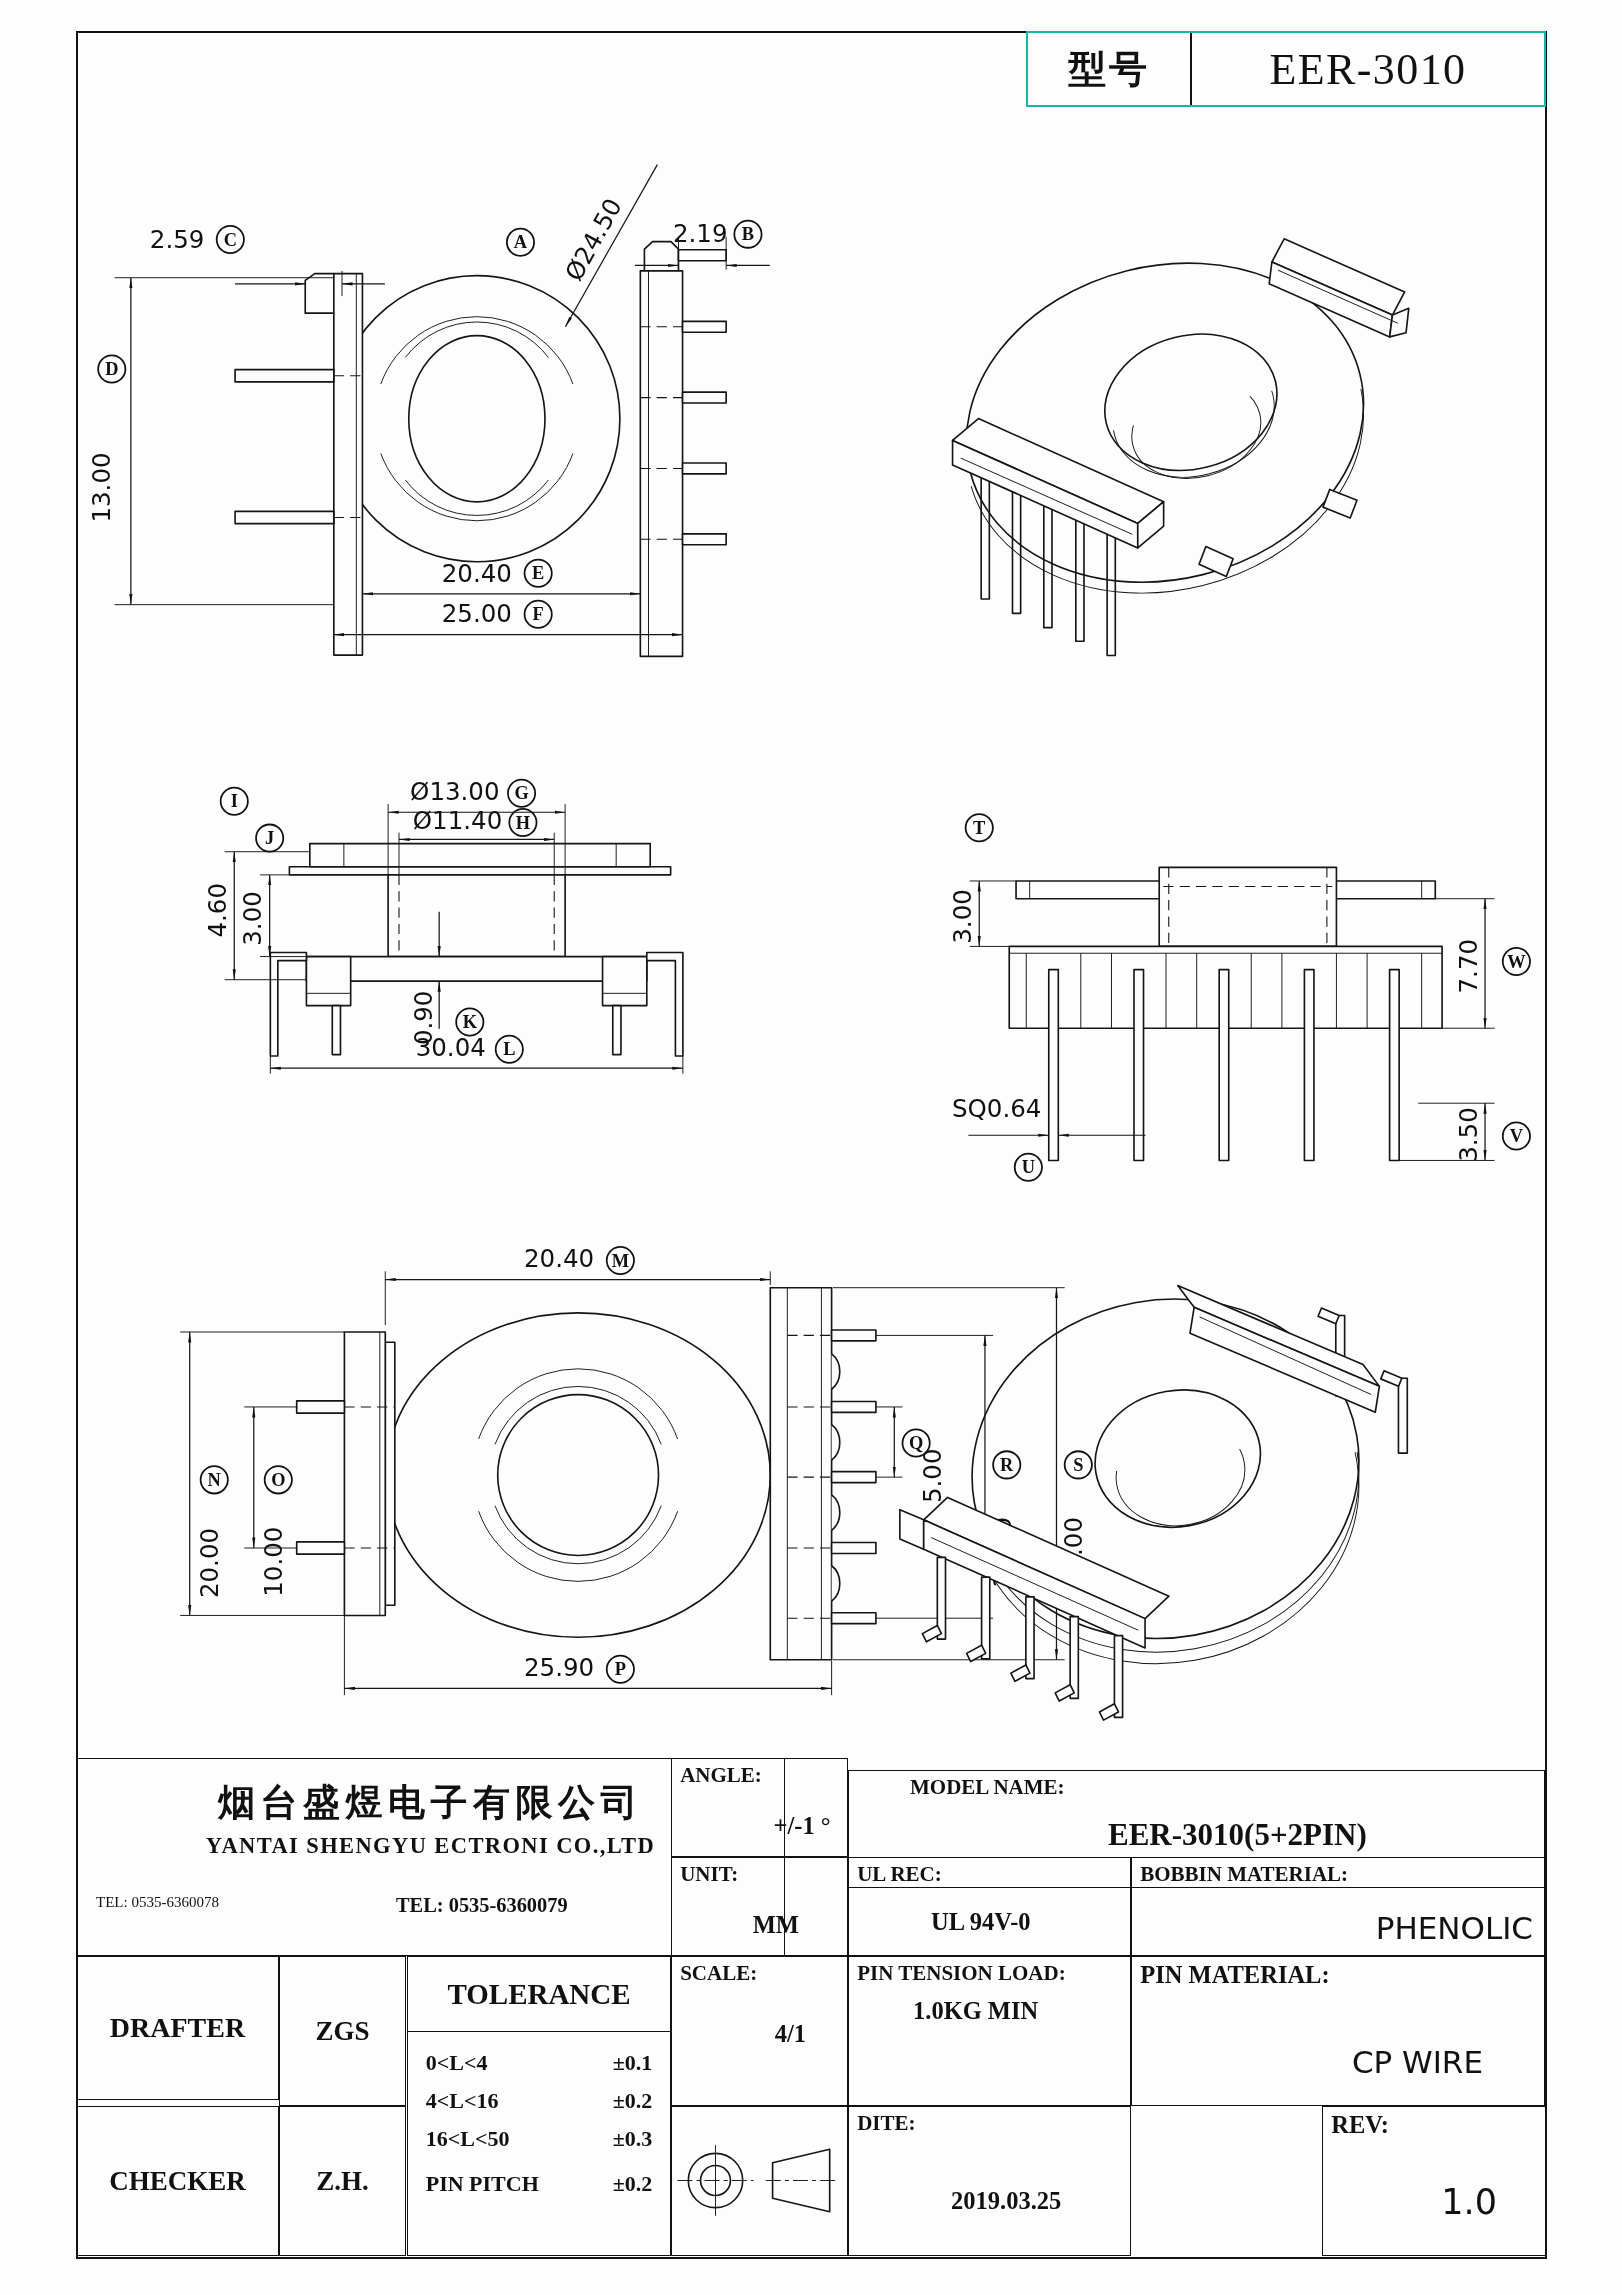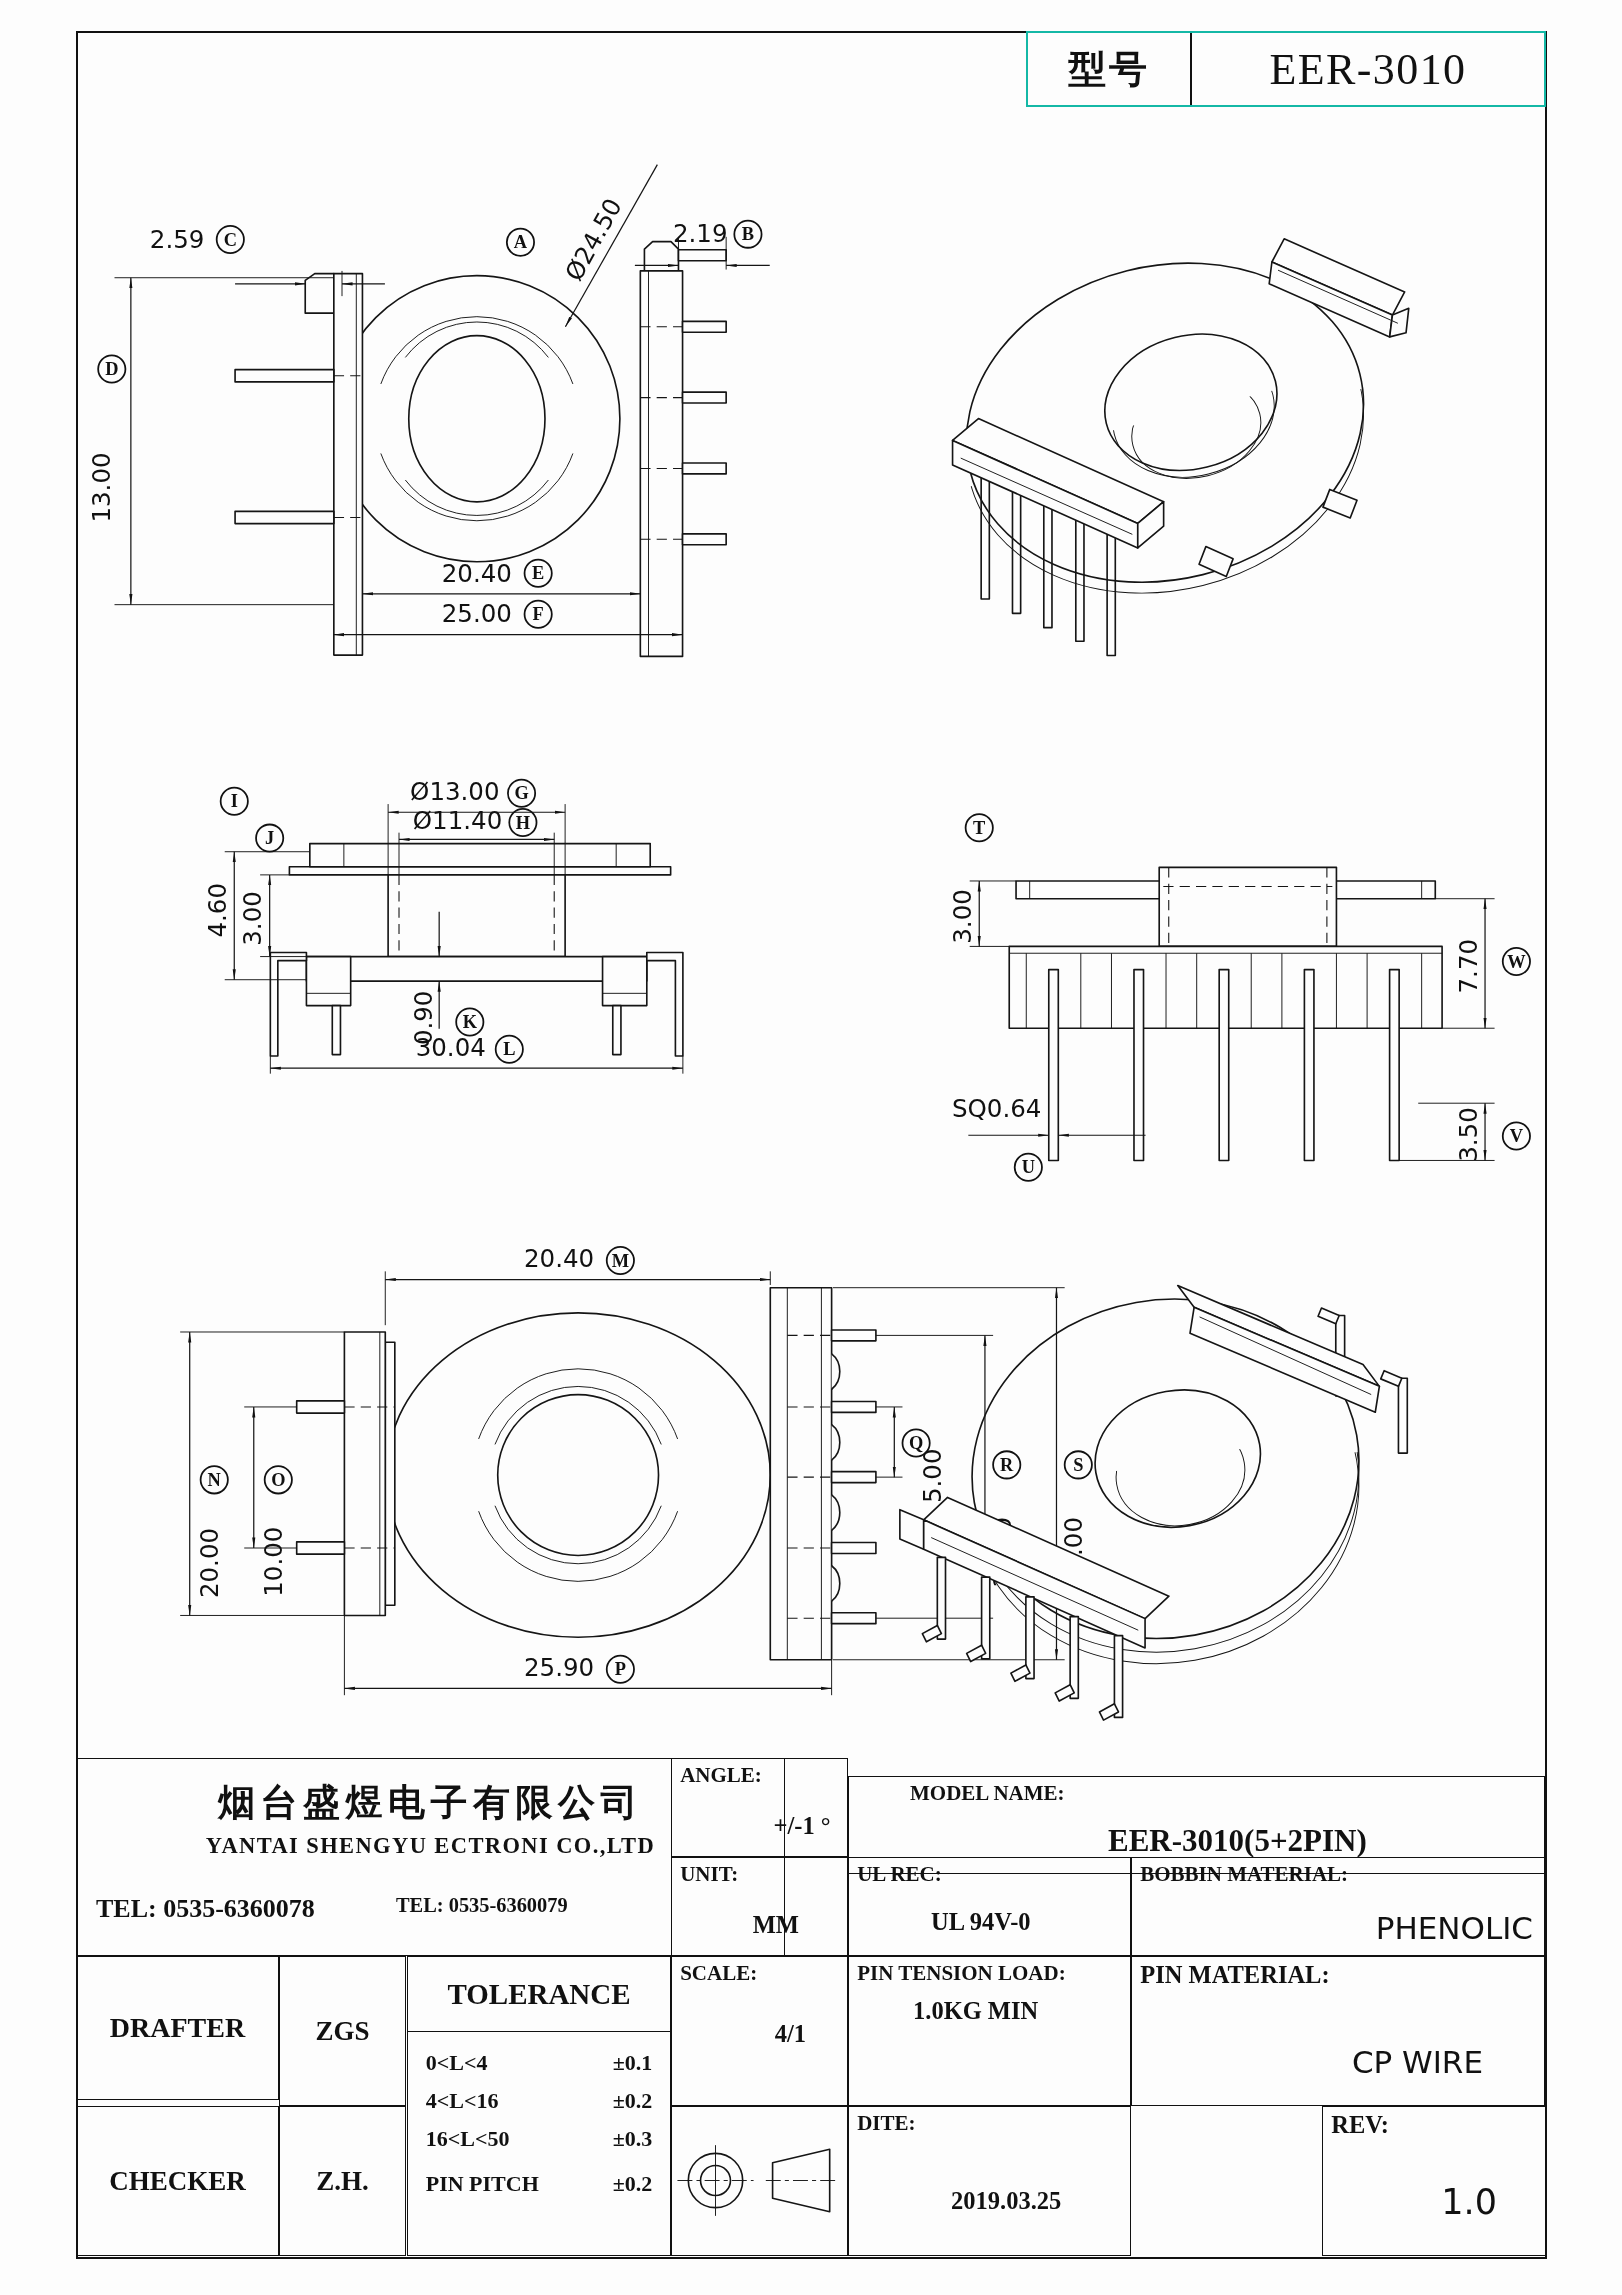--- a/index.html
+++ b/index.html
@@ -499,29 +499,29 @@
     <rect class="wh" x="375" y="610" width="12" height="120"></rect>
       <path class="wh" d="M375,710 l-22,12 l6,12 l22,-12 Z"></path>
   </g>
 </svg>
 
 <div class="abs tb">
 
   <div class="cell" style="left:0;top:0;width:709px;height:198px">
     <div class="abs" style="left:0;top:19px;width:100%;text-align:center;font-size:37px;font-weight:700;letter-spacing:5.5px">烟台盛煜电子有限公司</div>
     <div class="abs" style="left:0;top:74px;width:100%;text-align:center;font-size:22.5px;font-weight:700;letter-spacing:1.4px">YANTAI SHENGYU ECTRONI CO.,LTD</div>
-    <div class="abs" style="left:19px;top:135px;font-size:26px;font-weight:700">TEL: 0535-6360078</div>
+    <div class="abs" style="left:19px;top:135px;font-size:15px;font-weight:400">TEL: 0535-6360078</div>
     <div class="abs" style="left:319px;top:135px;font-size:20.4px;font-weight:700">TEL: 0535-6360079</div>
   </div>
 
   <div class="cell" style="left:595px;top:0;width:177px;height:99px">
     <span class="clab">ANGLE:</span>
     <span class="cval" style="right:16.4px;top:53px">+/-1 °</span>
   </div>
-  <div class="cell" style="left:772px;top:18px;width:697px;height:98px">
+  <div class="cell" style="left:772px;top:12px;width:697px;height:118px">
     <span class="clab" style="left:61px">MODEL NAME:</span>
     <span class="cval" style="left:259px;top:46px;font-size:31px">EER-3010(5+2PIN)</span>
   </div>
 
   <div class="cell" style="left:595px;top:99px;width:177px;height:99px">
     <span class="clab">UNIT:</span>
     <span class="cval" style="right:48px;top:53px">MM</span>
   </div>
   <div class="cell" style="left:772px;top:99px;width:283px;height:99px">
     <span class="clab">UL REC:</span>

